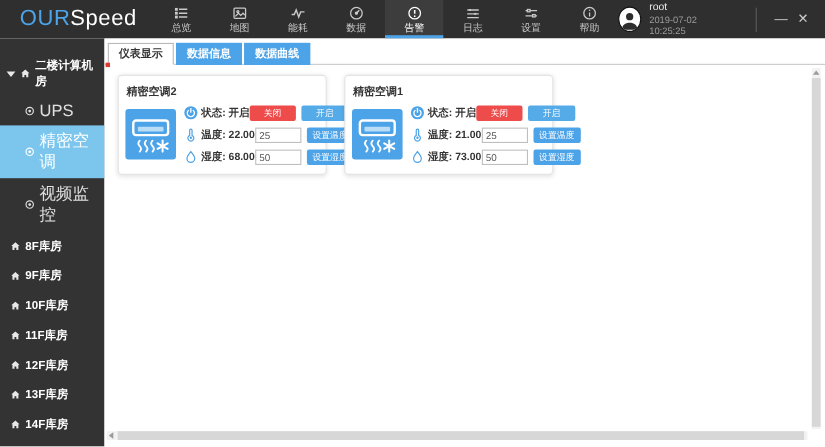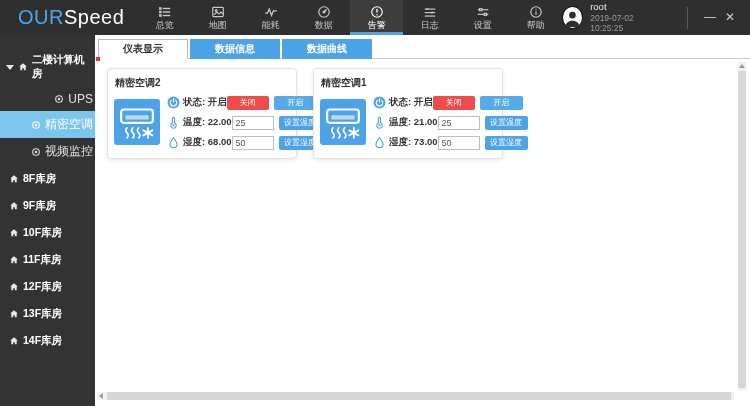--- a/index.html
+++ b/index.html
@@ -28,29 +28,29 @@
   .vdivider { width:1px; height:22px; background:#5a5a5a; margin:0 12px; }
   .winbtn { color:#cccccc; font-size:12px; width:22px; text-align:center; cursor:pointer; line-height:35px; }
 
   
   .body { flex:1; display:flex; min-height:0; }
 
   
   .sidebar { width:95px; background:#333333; flex:0 0 95px; padding-top:12px; color:#e8e8e8; }
   .tree-root { display:flex; align-items:center; gap:4px; padding:6px 4px 6px 6px; font-size:10.5px; font-weight:bold; color:#fff; cursor:pointer; }
   .caret { width:0; height:0; border-left:4px solid transparent; border-right:4px solid transparent; border-top:5px solid #e8e8e8; flex:0 0 auto; }
-  .tree-sub { display:flex; align-items:center; gap:4px; padding:5px 2px 5px 22px; font-size:12px; color:#e0e0e0; cursor:pointer;justify-content:flex-end; }
+  .tree-sub { display:flex; align-items:center; gap:4px; padding:5px 2px 5px 22px; font-size:15px; color:#e0e0e0; cursor:pointer; }
   .tree-sub.selected { background:#7cc6ee; color:#ffffff; }
   .tree-room { display:flex; align-items:center; gap:4px; padding:6px 2px 6px 9px; font-size:10.5px; font-weight:bold; color:#fff; cursor:pointer; margin-top:1px; }
   .sidebar svg { flex:0 0 auto; }
 
   
   .main { flex:1; position:relative; background:#ffffff; min-width:0; }
   .tabbar { position:relative; padding:4px 0 0 3px; border-bottom:1px solid #c9c9c9; display:flex; gap:2px; height:24px; }
-  .tab { height:20px; padding:0 24px; font-size:10px; font-weight:bold; display:flex; align-items:center; cursor:pointer; }
+  .tab { height:20px; padding:0 9px; font-size:10px; font-weight:bold; display:flex; align-items:center; cursor:pointer; }
   .tab.active { background:#fff; color:#333; border:1px solid #b9b9b9; border-bottom:1px solid #fff; margin-bottom:-1px; position:relative; z-index:2; }
   .tab.inactive { background:#4da3e8; color:#fff; border:1px solid #4da3e8; }
   .tab-marker { position:absolute; left:1px; bottom:-3px; width:4px; height:4px; background:#e03a2f; z-index:3; }
 
   .content { padding:9px 12px; display:flex; gap:16px; }
 
   
   .card { width:190px; background:#fff; border:1px solid #e4e4e4; border-radius:4px; box-shadow:0 1px 4px rgba(0,0,0,0.10); padding:6px 6px 8px 6px; }
   .card-title { font-size:10px; font-weight:bold; color:#333; margin:1px 0 5px 1px; }
   .card-body { display:flex; gap:7px; }

